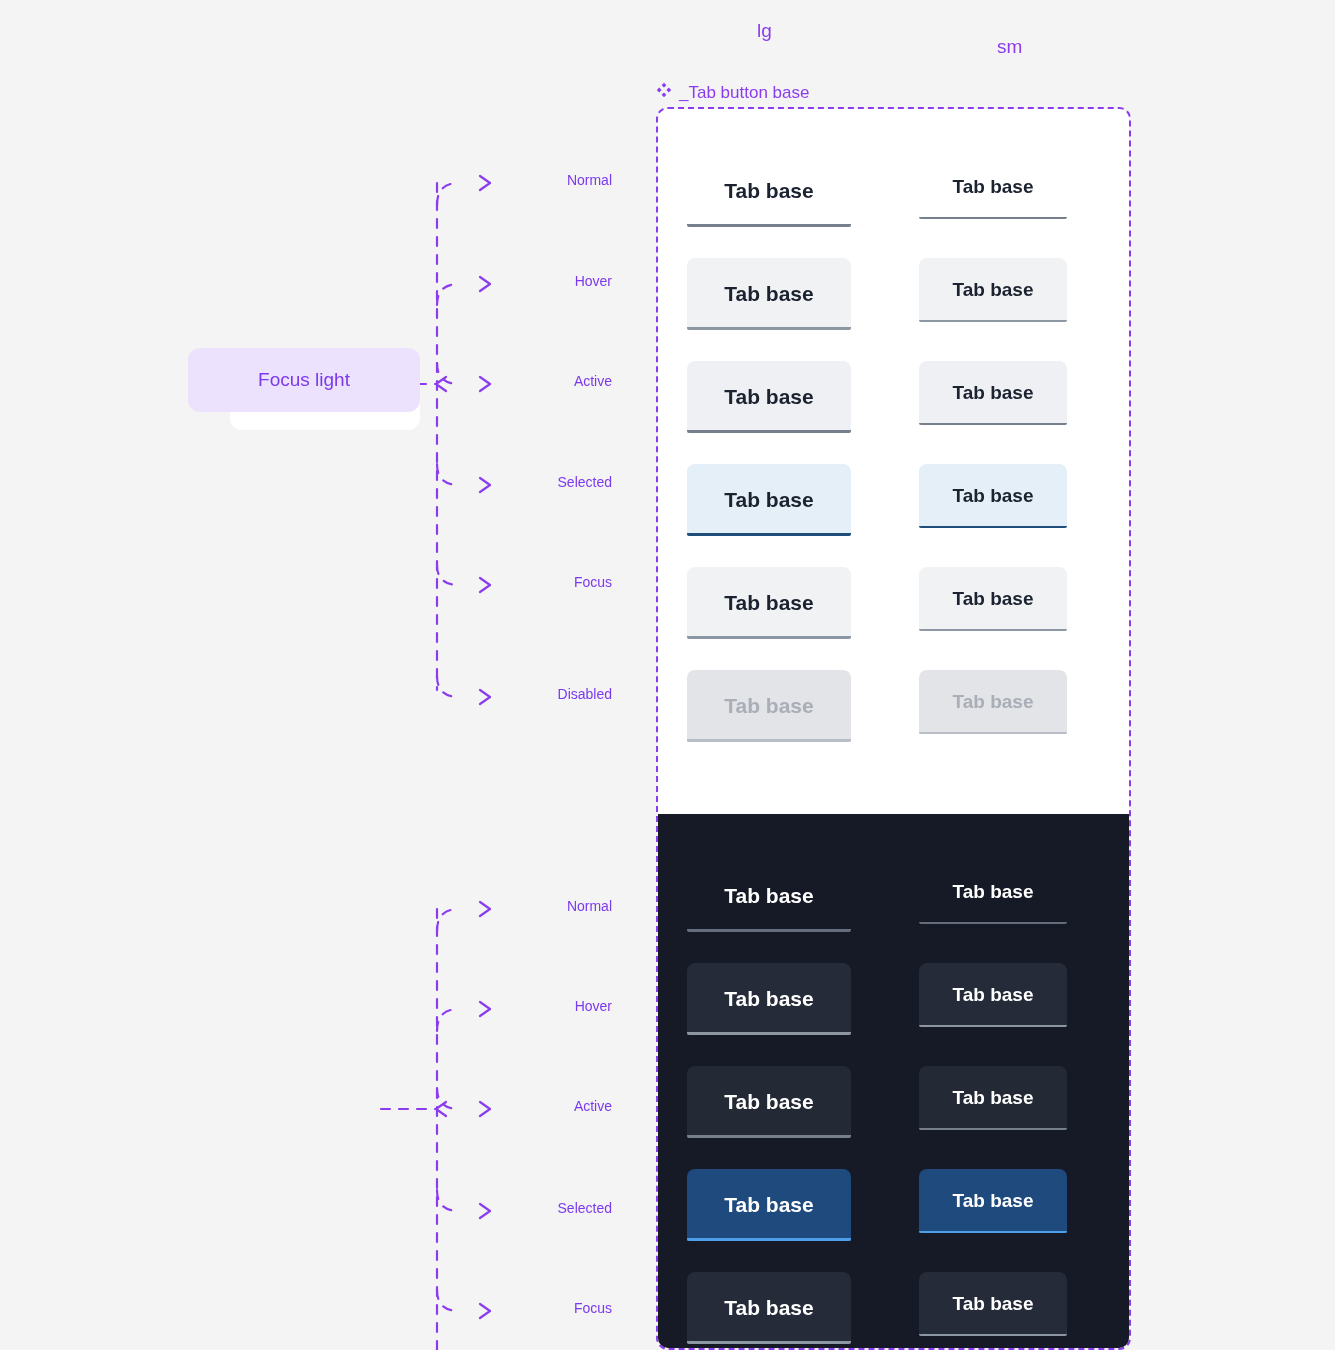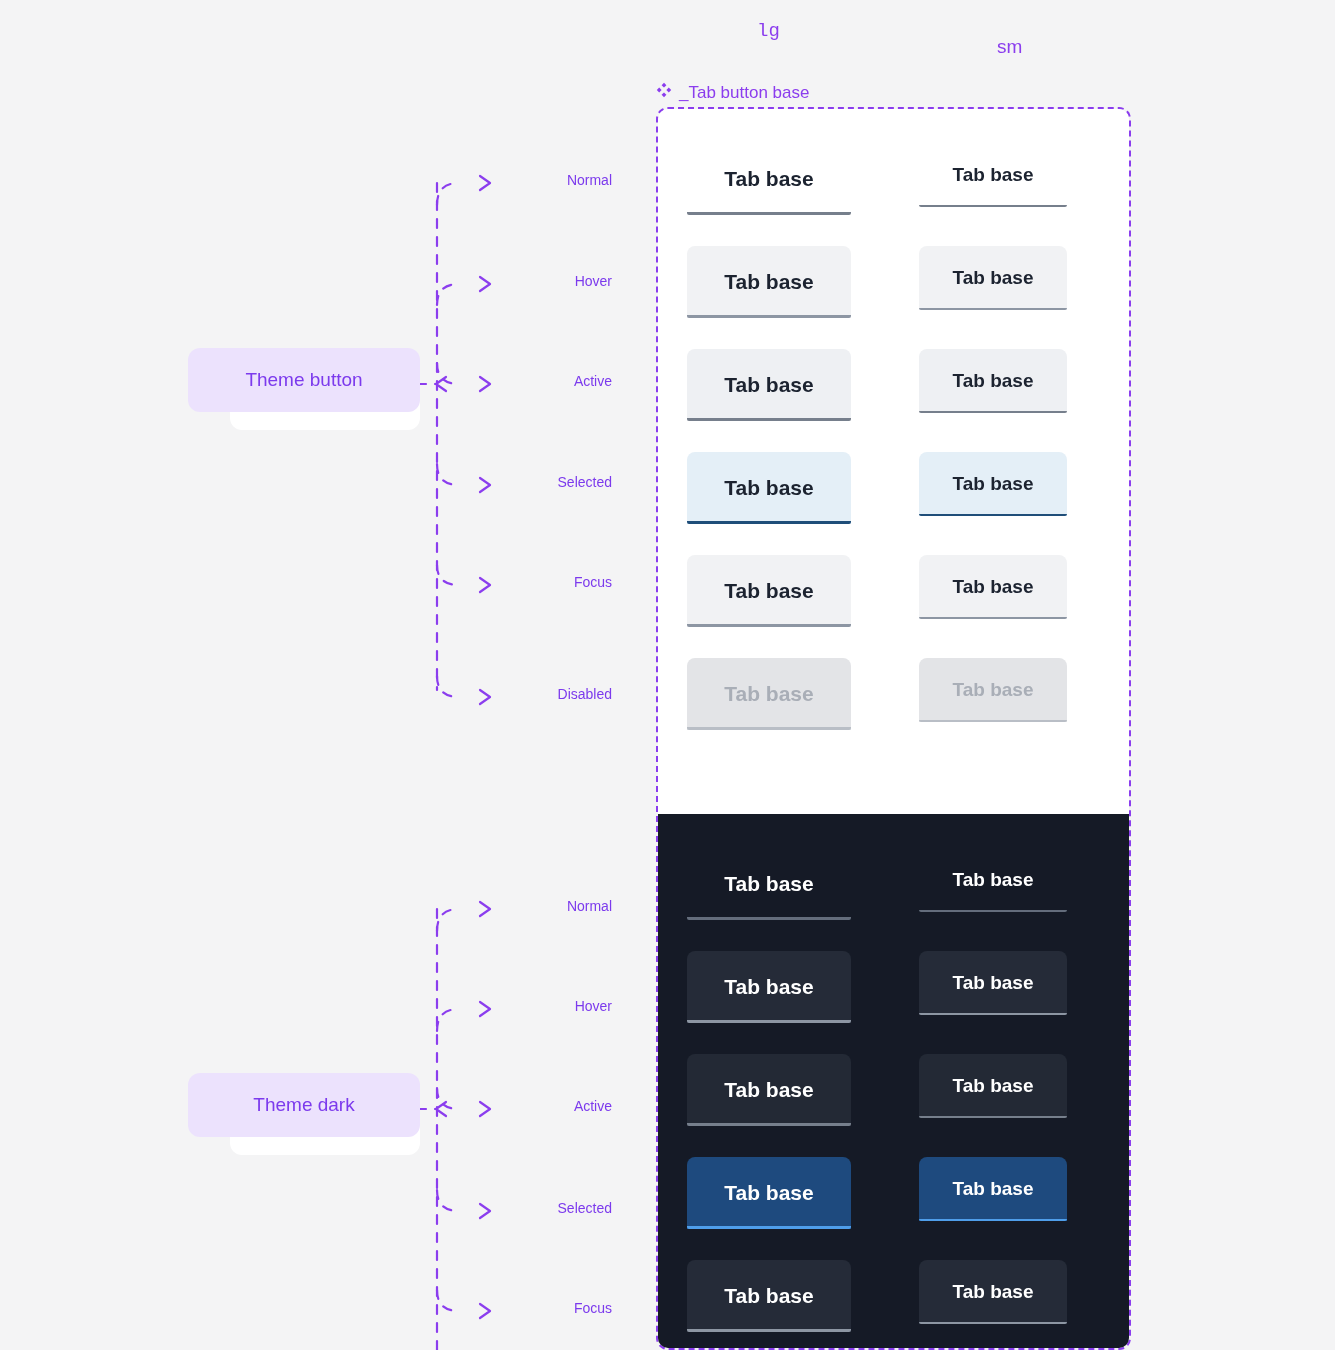--- a/index.html
+++ b/index.html
@@ -12,21 +12,21 @@
   #root { position: relative; width: 1335px; height: 1350px; }
 
   
   .size-label {
     position: absolute;
     font-size: 19px;
     color: #8b3dee;
     font-weight: 400;
     white-space: nowrap;
   }
-  #size-lg { left: 757px; top: 20px; font-family: Liberation Mono, monospace; }
+  #size-lg { left: 757px; top: 20px; }
   #size-sm { left: 997px; top: 36px; }
 
   
   #frame-label {
     position: absolute;
     left: 656px; top: 82px;
     display: flex; align-items: flex-end; gap: 7px;
     font-size: 17px; color: #8b3dee; white-space: nowrap;
   }
   #frame-label .fig-icon { display: block; }
@@ -43,21 +43,21 @@
   .frame-theme { position: absolute; left: 0; width: 100%; }
   #theme-light-panel { top: 0; height: 705px; background: #ffffff; }
   #theme-dark-panel  { top: 705px; height: 536px; background: #151a26; }
 
   
   .tab-row {
     position: absolute;
     left: 0; width: 100%;
     height: 102px;
   }
-  .tab-cell { position: absolute; top: 4px; }
+  .tab-cell { position: absolute; top: 16px; }
   .tab-cell.lg { left: 29px; }
   .tab-cell.sm { left: 261px; }
 
   
   .tab {
     position: relative;
     display: flex;
     align-items: center;
     justify-content: center;
     border-radius: 8px 8px 0 0;
@@ -395,24 +395,18 @@
 
   <div class="state-label" style="left:452px; top:898px;">Normal</div>
   <div class="state-label" style="left:452px; top:998px;">Hover</div>
   <div class="state-label" style="left:452px; top:1098px;">Active</div>
   <div class="state-label" style="left:452px; top:1200px;">Selected</div>
   <div class="state-label" style="left:452px; top:1300px;">Focus</div>
 
   <div class="theme-chip-wrap" id="chip-light">
     <div class="theme-chip-shadow" style="width: 190px; height: 64px;"></div>
     <div class="theme-chip" style="width: 232px; height: 64px;">
-      <span>Theme button</span>
+      <span>Focus light</span>
     </div>
   </div>
 
-  <div class="theme-chip-wrap" id="chip-dark">
-    <div class="theme-chip-shadow" style="width: 190px; height: 64px;"></div>
-    <div class="theme-chip" style="width: 232px; height: 64px;">
-      <span>Theme dark</span>
-    </div>
-  </div>
 
 </div>
 
 </body></html>

